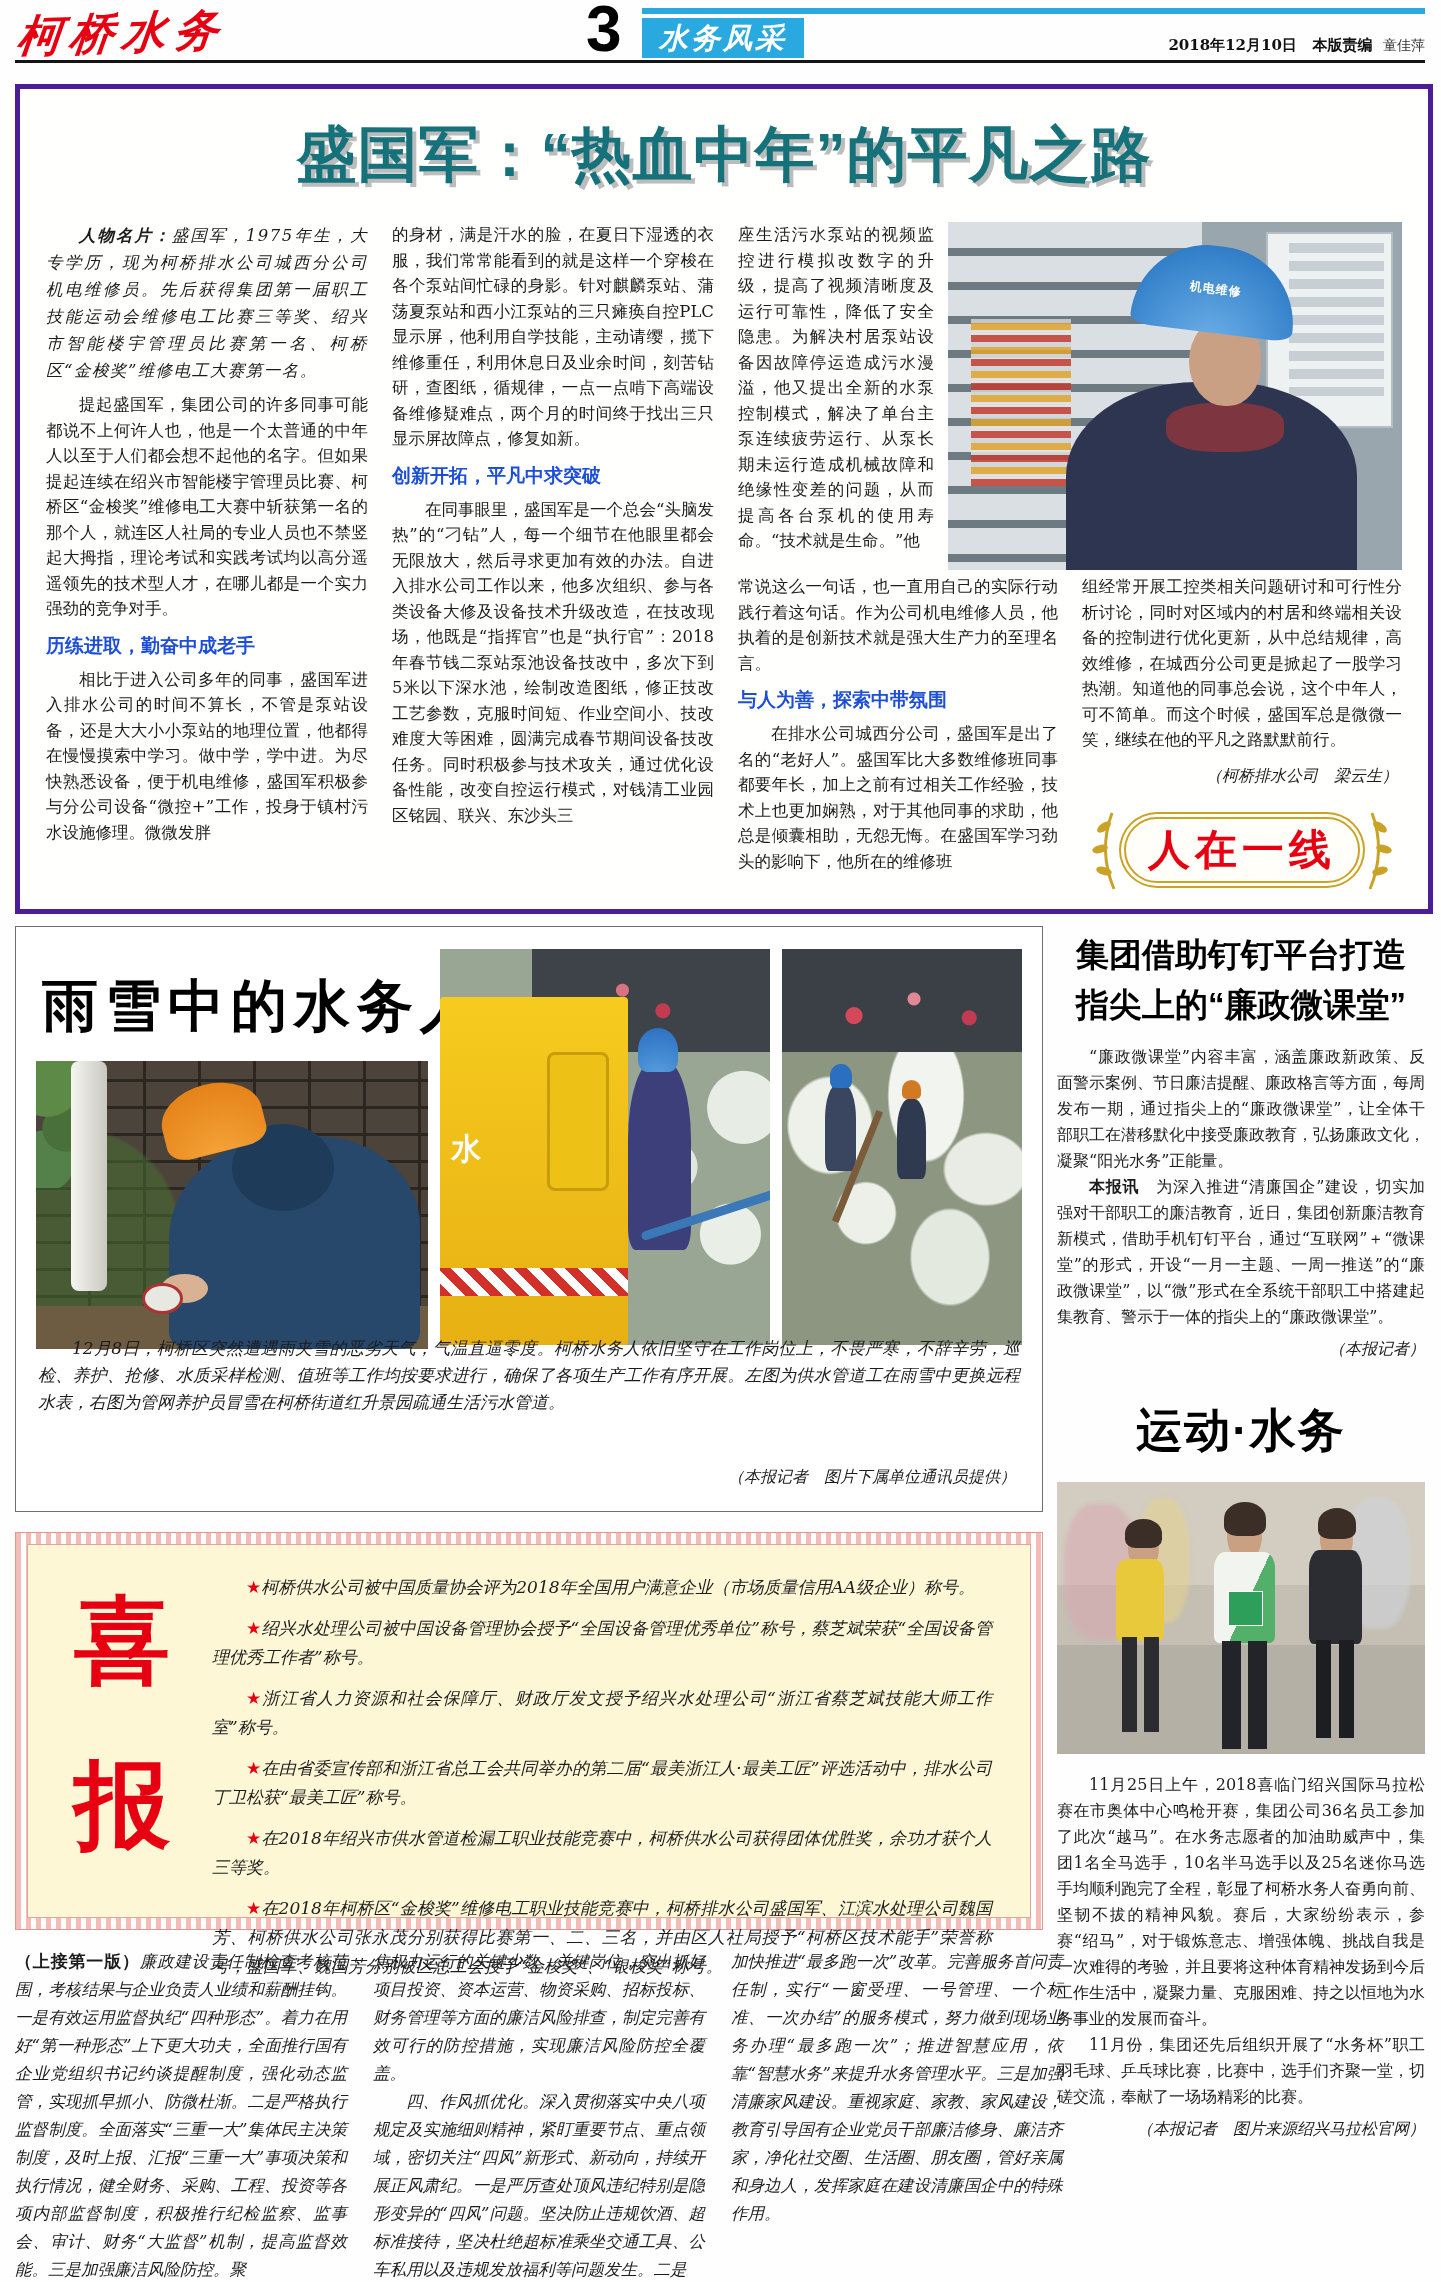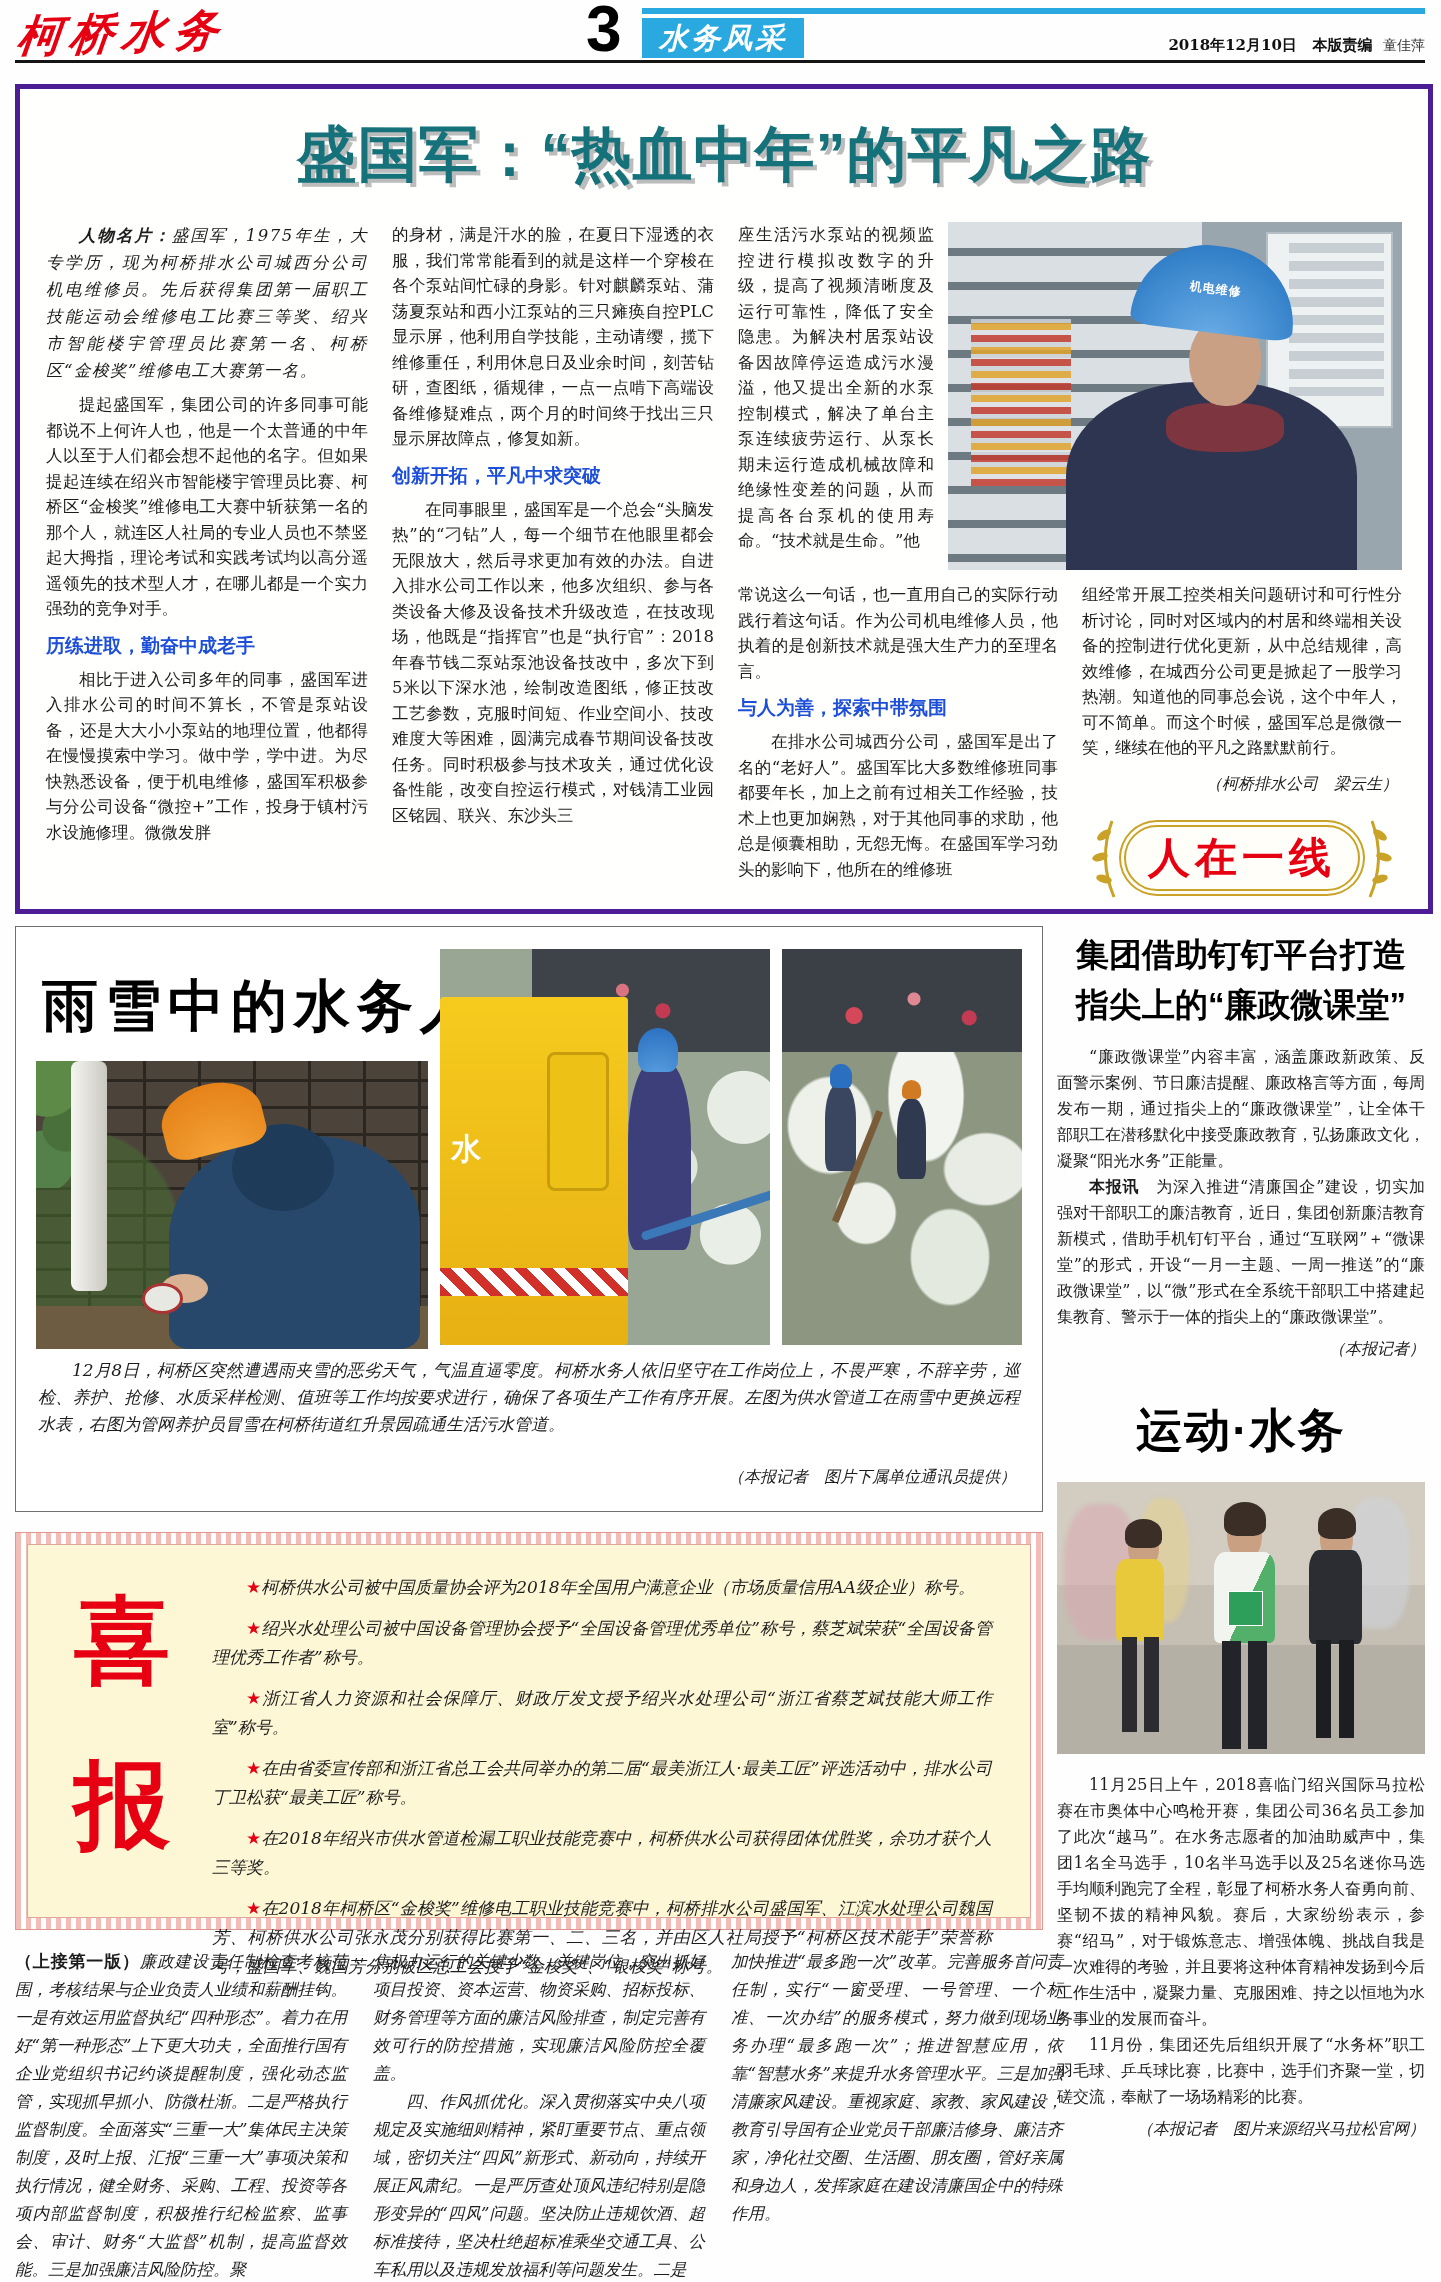--- a/index.html
+++ b/index.html
@@ -24,21 +24,21 @@
   .fcol{width:322px;flex:none;font-size:16.5px;line-height:25.5px;text-align:justify;}
   .fcol p{margin:0 0 8px;text-indent:2em;}
   .intro{letter-spacing:1.5px;line-height:27px;font-style:italic;}
   .intro-label{font-weight:700;font-style:italic;}
   .fsub{text-align:left;text-indent:0 !important;font:700 19px/1 "Liberation Sans","DejaVu Sans",sans-serif;
         margin:14px 0 12px !important;color:#1d4ed8;}
   .fright{width:664px;flex:none;}
   .fright-row1{display:flex;gap:14px;}
   .fnarrow{width:196px;flex:none;font-size:16.5px;line-height:25.5px;text-align:justify;}
   .fnarrow p{margin:0;text-indent:2em;}
-  .fright-row2{display:flex;gap:24px;margin-top:12px;}
+  .fright-row2{display:flex;gap:24px;margin-top:4px;}
   .fcol-b{width:320px;flex:none;font-size:16.5px;line-height:25.5px;text-align:justify;}
   .fcol-b p{margin:0 0 8px;text-indent:2em;}
   .byline{text-align:right;font:italic 16px/30px "DejaVu Serif",serif;padding-right:4px;}
   
   .badge-wrap{margin-top:16px;display:flex;justify-content:center;align-items:center;gap:2px;}
   .badge{border:2px solid #c9a227;border-radius:42px;box-shadow:0 0 0 3px #fffef6,0 0 0 5px #c9a227;
         padding:10px 22px;color:#e60012;font:900 42px/1 "Liberation Sans","DejaVu Sans",sans-serif;
         letter-spacing:5px;background:#fffef8;white-space:nowrap;}
   .laurel{flex:none;}
   
@@ -137,21 +137,21 @@
   .mr-torso3{position:absolute;left:12%;top:16%;width:72%;height:42%;background:#2b2d33;border-radius:20% 20% 8% 8%;}
   .mr-legs3{position:absolute;left:22%;top:56%;width:52%;height:44%;
         background:linear-gradient(90deg,#1d1e22 0 40%,transparent 40% 60%,#1d1e22 60% 100%);}
   
   .snow-box{position:absolute;left:15px;top:926px;width:1026px;height:584px;border:1px solid #6f6f6f;background:#fff;}
   .snow-title{position:absolute;left:26px;top:42px;font:900 56px "Liberation Sans","DejaVu Sans",sans-serif;
         color:#000;letter-spacing:7px;}
   .snow-p1{position:absolute;left:20px;top:134px;}
   .snow-p2{position:absolute;left:424px;top:22px;}
   .snow-p3{position:absolute;left:766px;top:22px;}
-  .snow-caption{position:absolute;left:22px;top:430px;width:982px;font-style:italic;
+  .snow-caption{position:absolute;left:22px;top:408px;width:982px;font-style:italic;
         font-size:17px;line-height:27px;text-align:justify;text-indent:2em;}
   .snow-credit{position:absolute;right:26px;top:540px;font:italic 16px "DejaVu Serif",serif;}
   
   .xibao{position:absolute;left:15px;top:1532px;width:1026px;height:396px;
         background:repeating-linear-gradient(90deg,#f3bcb6 0 5px,#fff 5px 10px);
         border:1px solid #e0978e;}
   .xibao-inner{position:absolute;left:11px;top:11px;right:11px;bottom:11px;background:#fdf7d6;border:1px solid #e0a49a;}
   .xibao-char{position:absolute;left:46px;color:#e60012;font:900 96px/1 "DejaVu Serif",serif;}
   .xibao-char1{top:48px;}
   .xibao-char2{top:212px;}

